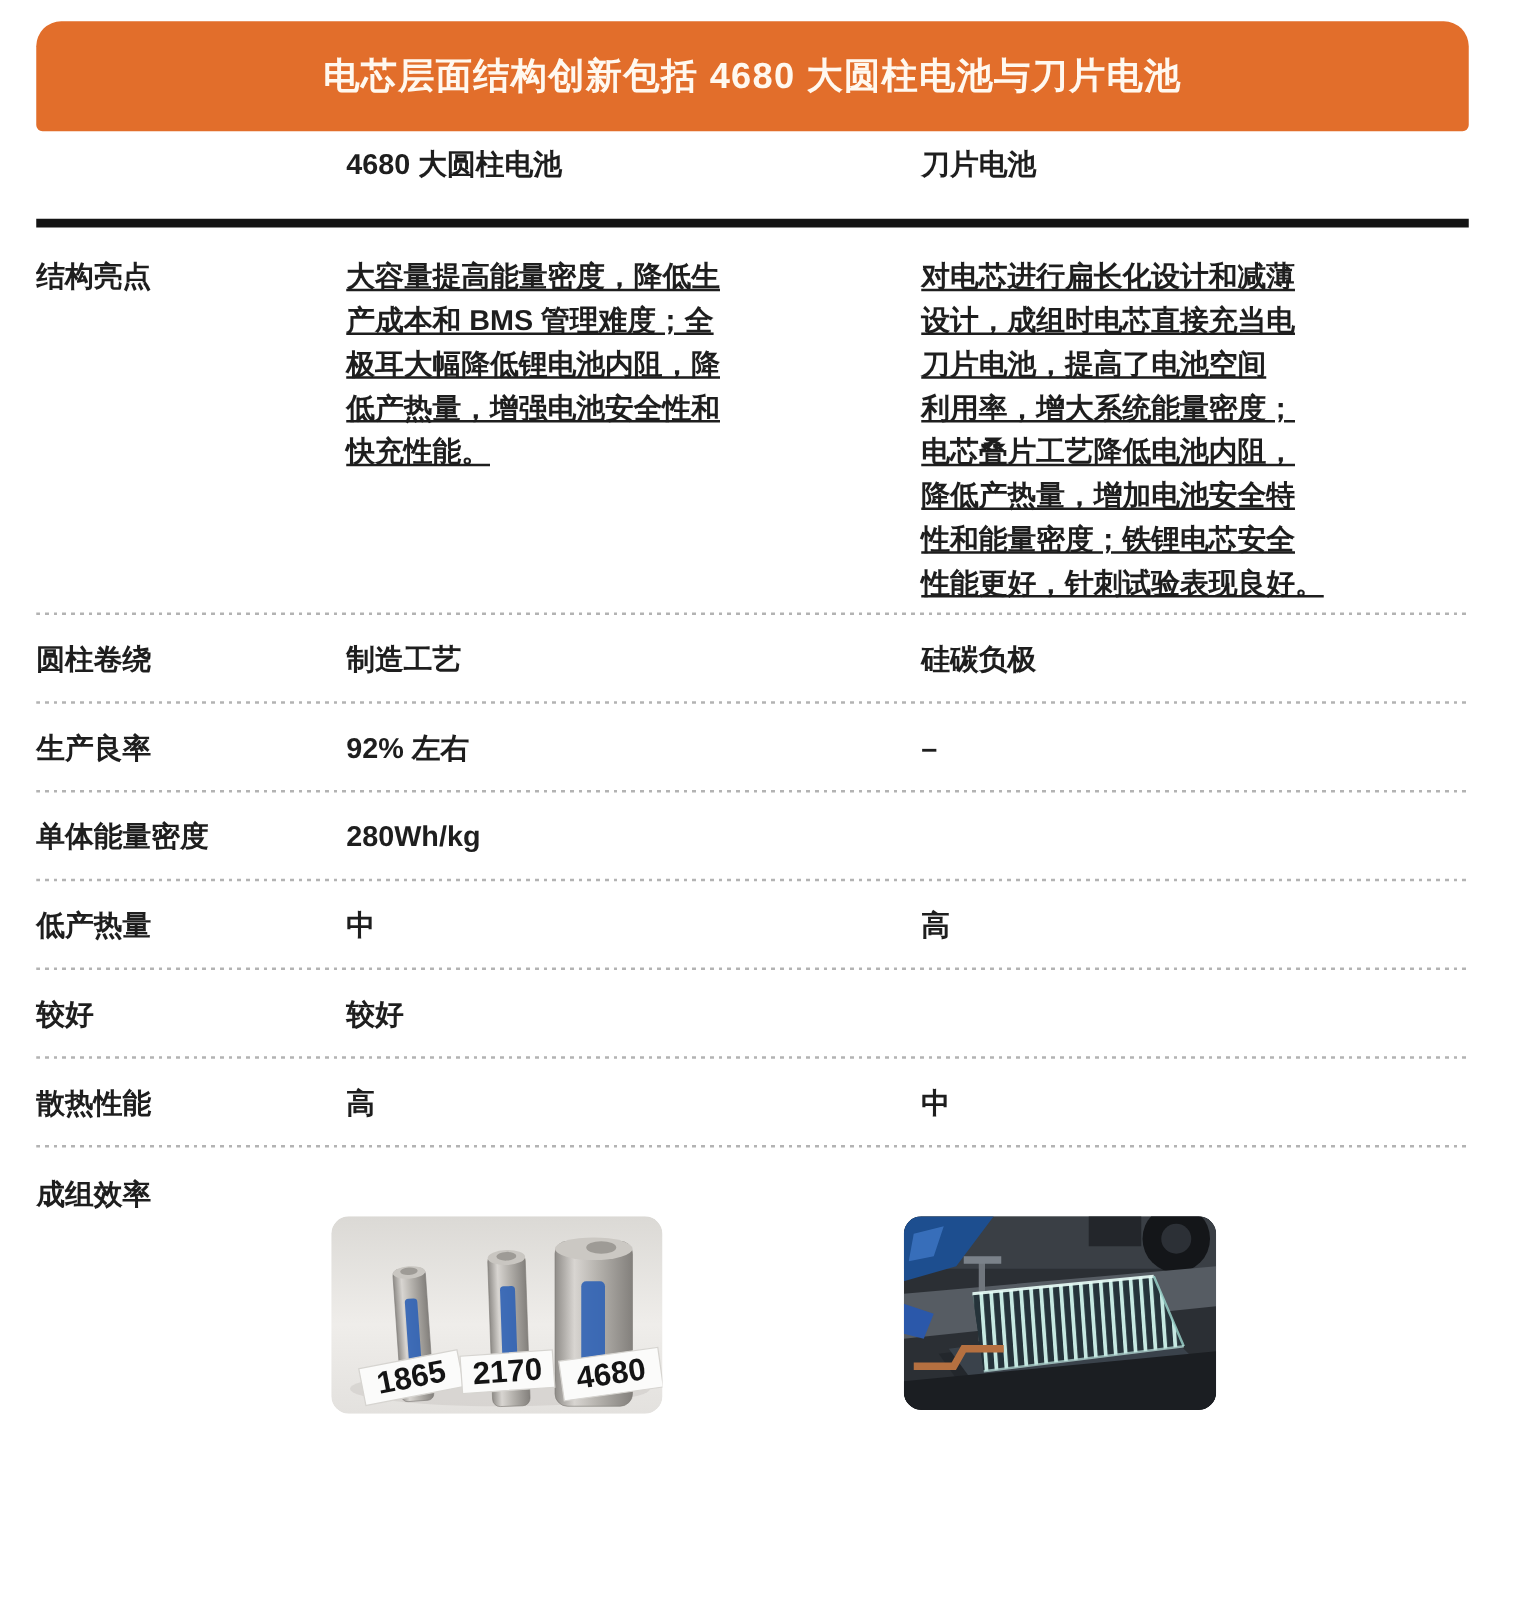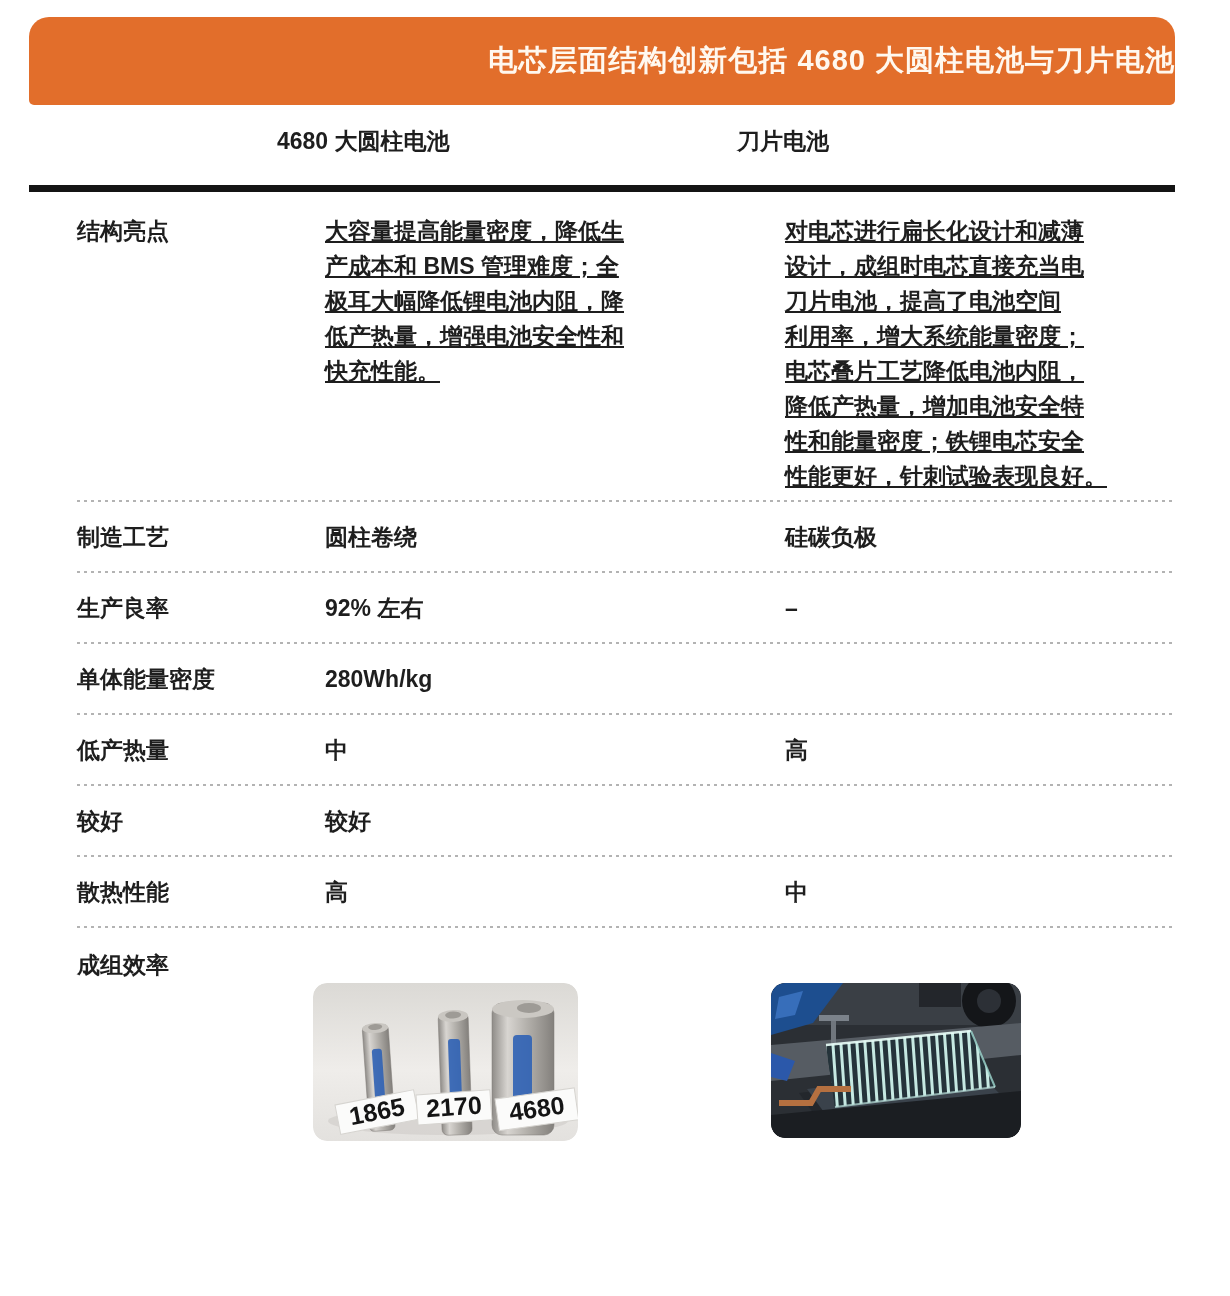--- a/index.html
+++ b/index.html
@@ -8,37 +8,36 @@
     font-family:"Liberation Sans","DejaVu Sans",sans-serif;
     color:#1e1e1e;
     -webkit-font-smoothing:antialiased;
   }
   .content{padding:17px 55px 0 29px;}
 
   .banner{
     height:88px;
     background:#E26E2B;
     border-radius:20px 20px 5px 5px;
-    display:flex;align-items:center;justify-content:flex-end;
+    display:flex;align-items:center;justify-content:center;
     font-size:29px;font-weight:700;color:#FFF8EF;letter-spacing:1px;
   }
 
   .colheads{
     display:grid;grid-template-columns:248px 460px 1fr;
-    margin-top:22px;
+    margin-top:12px;
     font-size:23px;font-weight:700;line-height:28px;
   }
 
   .thick-rule{height:7px;background:#141414;margin-top:30px;}
 
   .row{
     display:grid;grid-template-columns:248px 460px 1fr;
     padding:18px 0;
     position:relative;
-    margin-left:48px;
   }
   .row::after{
     content:"";position:absolute;left:0;right:0;bottom:0;height:2px;
     background-image:repeating-linear-gradient(90deg,#b3b3b3 0 3px,transparent 3px 7px);
   }
   .row.tall{padding:22px 0 8px;}
   .row.images{padding:20px 0 16px;}
   .row.nosep::after{display:none;}
 
   .cell{
@@ -80,22 +79,22 @@
 刀片电池，提高了电池空间
 利用率，增大系统能量密度；
 电芯叠片工艺降低电池内阻，
 降低产热量，增加电池安全特
 性和能量密度；铁锂电芯安全
 性能更好，针刺试验表现良好。</div>
   </div>
 
 
   <div class="row">
+    <div class="cell">圆柱卷绕</div>
     <div class="cell label">制造工艺</div>
-    <div class="cell">圆柱卷绕</div>
     <div class="cell">硅碳负极</div>
   </div>
 
   <div class="row">
     <div class="cell label">生产良率</div>
     <div class="cell">92% 左右</div>
     <div class="cell">–</div>
   </div>
 
   <div class="row">

